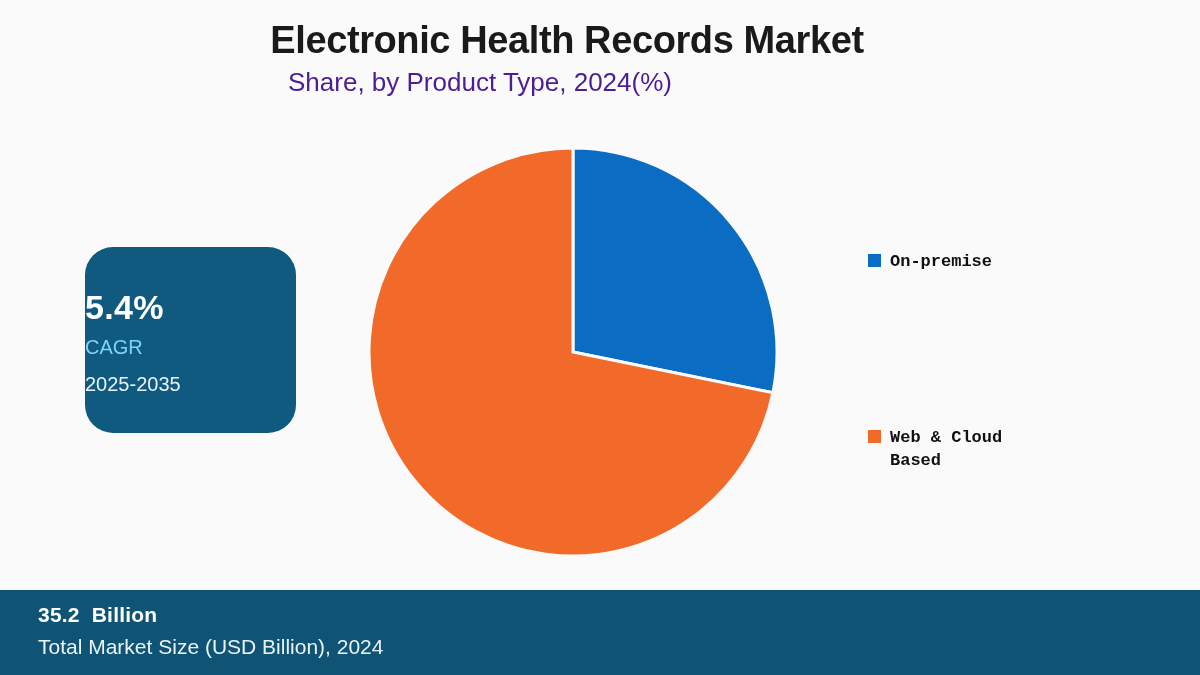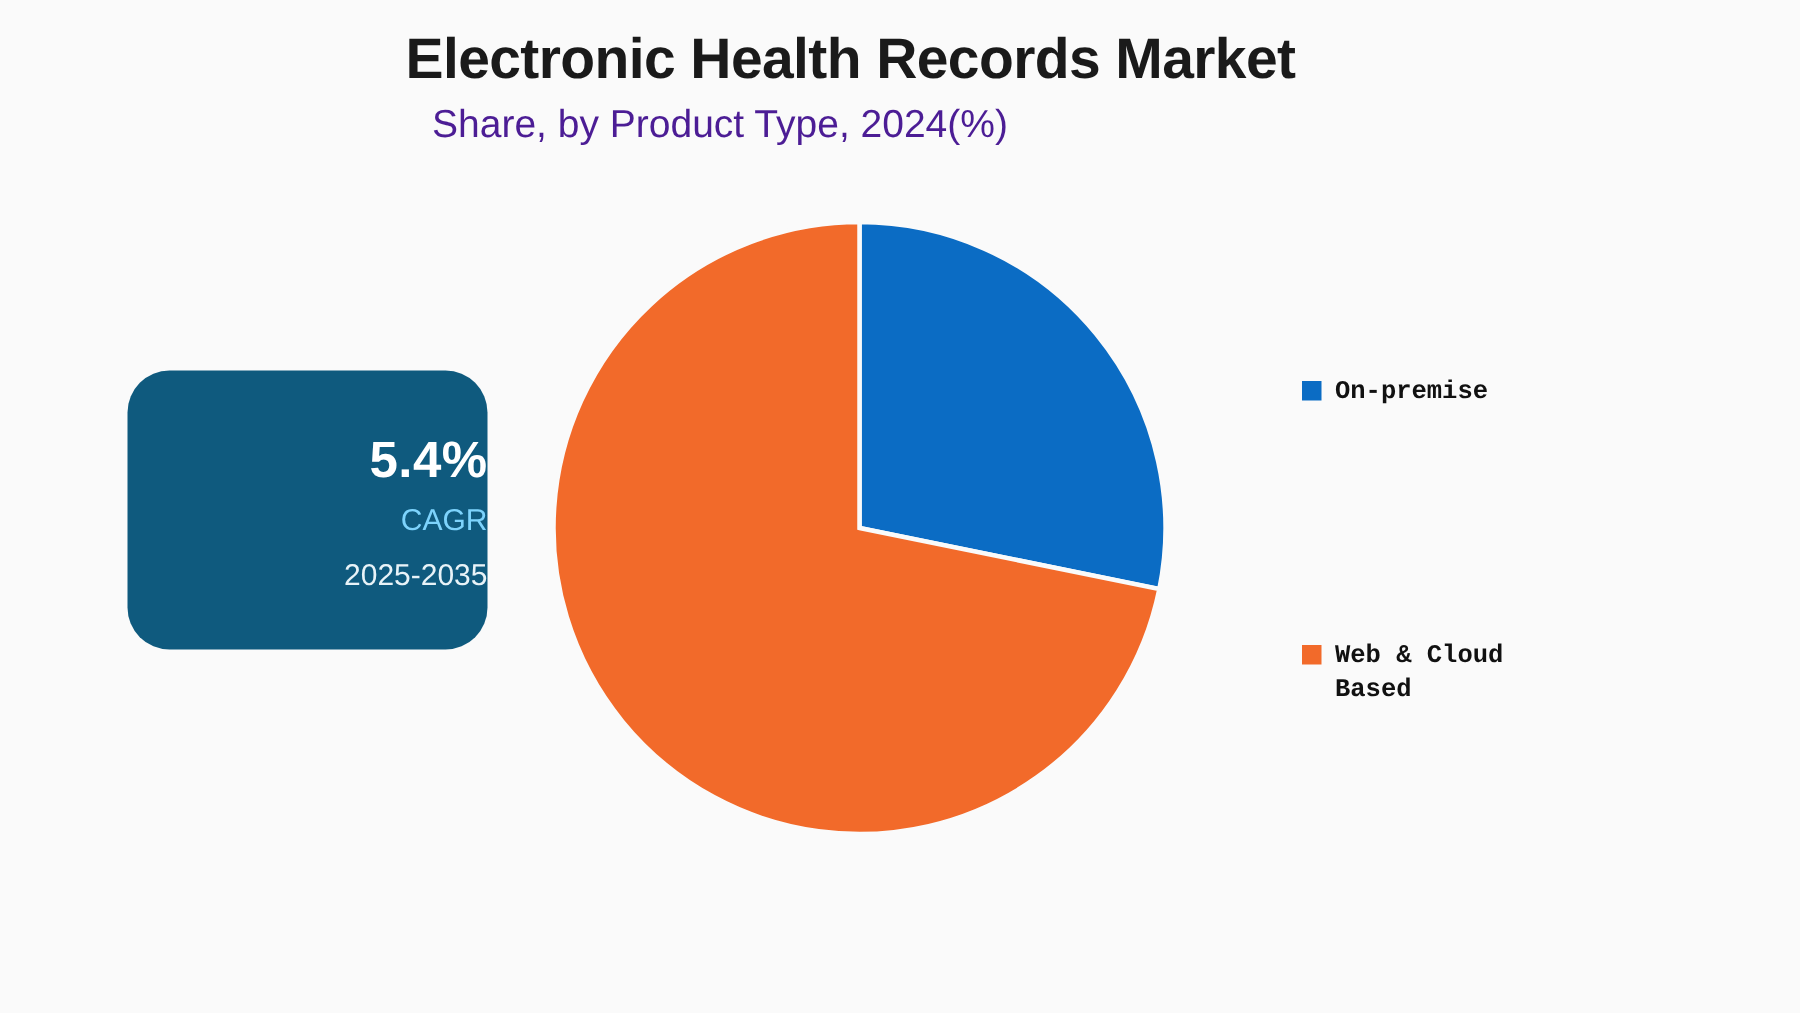--- a/index.html
+++ b/index.html
@@ -46,31 +46,30 @@
     font-weight: 400;
     color: #4c1d95;
     line-height: 32px;
   }
 
   
   .cagr-box {
     position: absolute;
     left: 85px;
     top: 247px;
-    width: 240px;
+    width: 211px;
     height: 186px;
     background: #0f5a7e;
     border-radius: 28px;
     box-sizing: border-box;
     display: flex;
     flex-direction: column;
-    align-items: flex-end;
+    align-items: flex-start;
     justify-content: center;
     padding-top: 4px;
-    padding-left: 32px;
   }
   .cagr-value {
     font-size: 34px;
     font-weight: 700;
     color: #ffffff;
     line-height: 40px;
     margin-bottom: 8px;
     letter-spacing: 0.3px;
   }
   .cagr-label {
@@ -192,14 +191,19 @@
     <div class="legend-item item-0">
       <span class="legend-swatch" style="background: rgb(11, 108, 196);"></span>
       <span class="legend-text">On-premise</span>
     </div>
     <div class="legend-item item-1">
       <span class="legend-swatch" style="background: rgb(242, 106, 42);"></span>
       <span class="legend-text">Web &amp; Cloud Based</span>
     </div>
   </div>
 
+  <div class="footer" style="background: rgb(15, 83, 117);">
+    <div class="footer-value">35.2  Billion</div>
+    <div class="footer-caption">Total Market Size (USD Billion), 2024</div>
+
+  </div>
 
 </div>
 
 </body></html>

